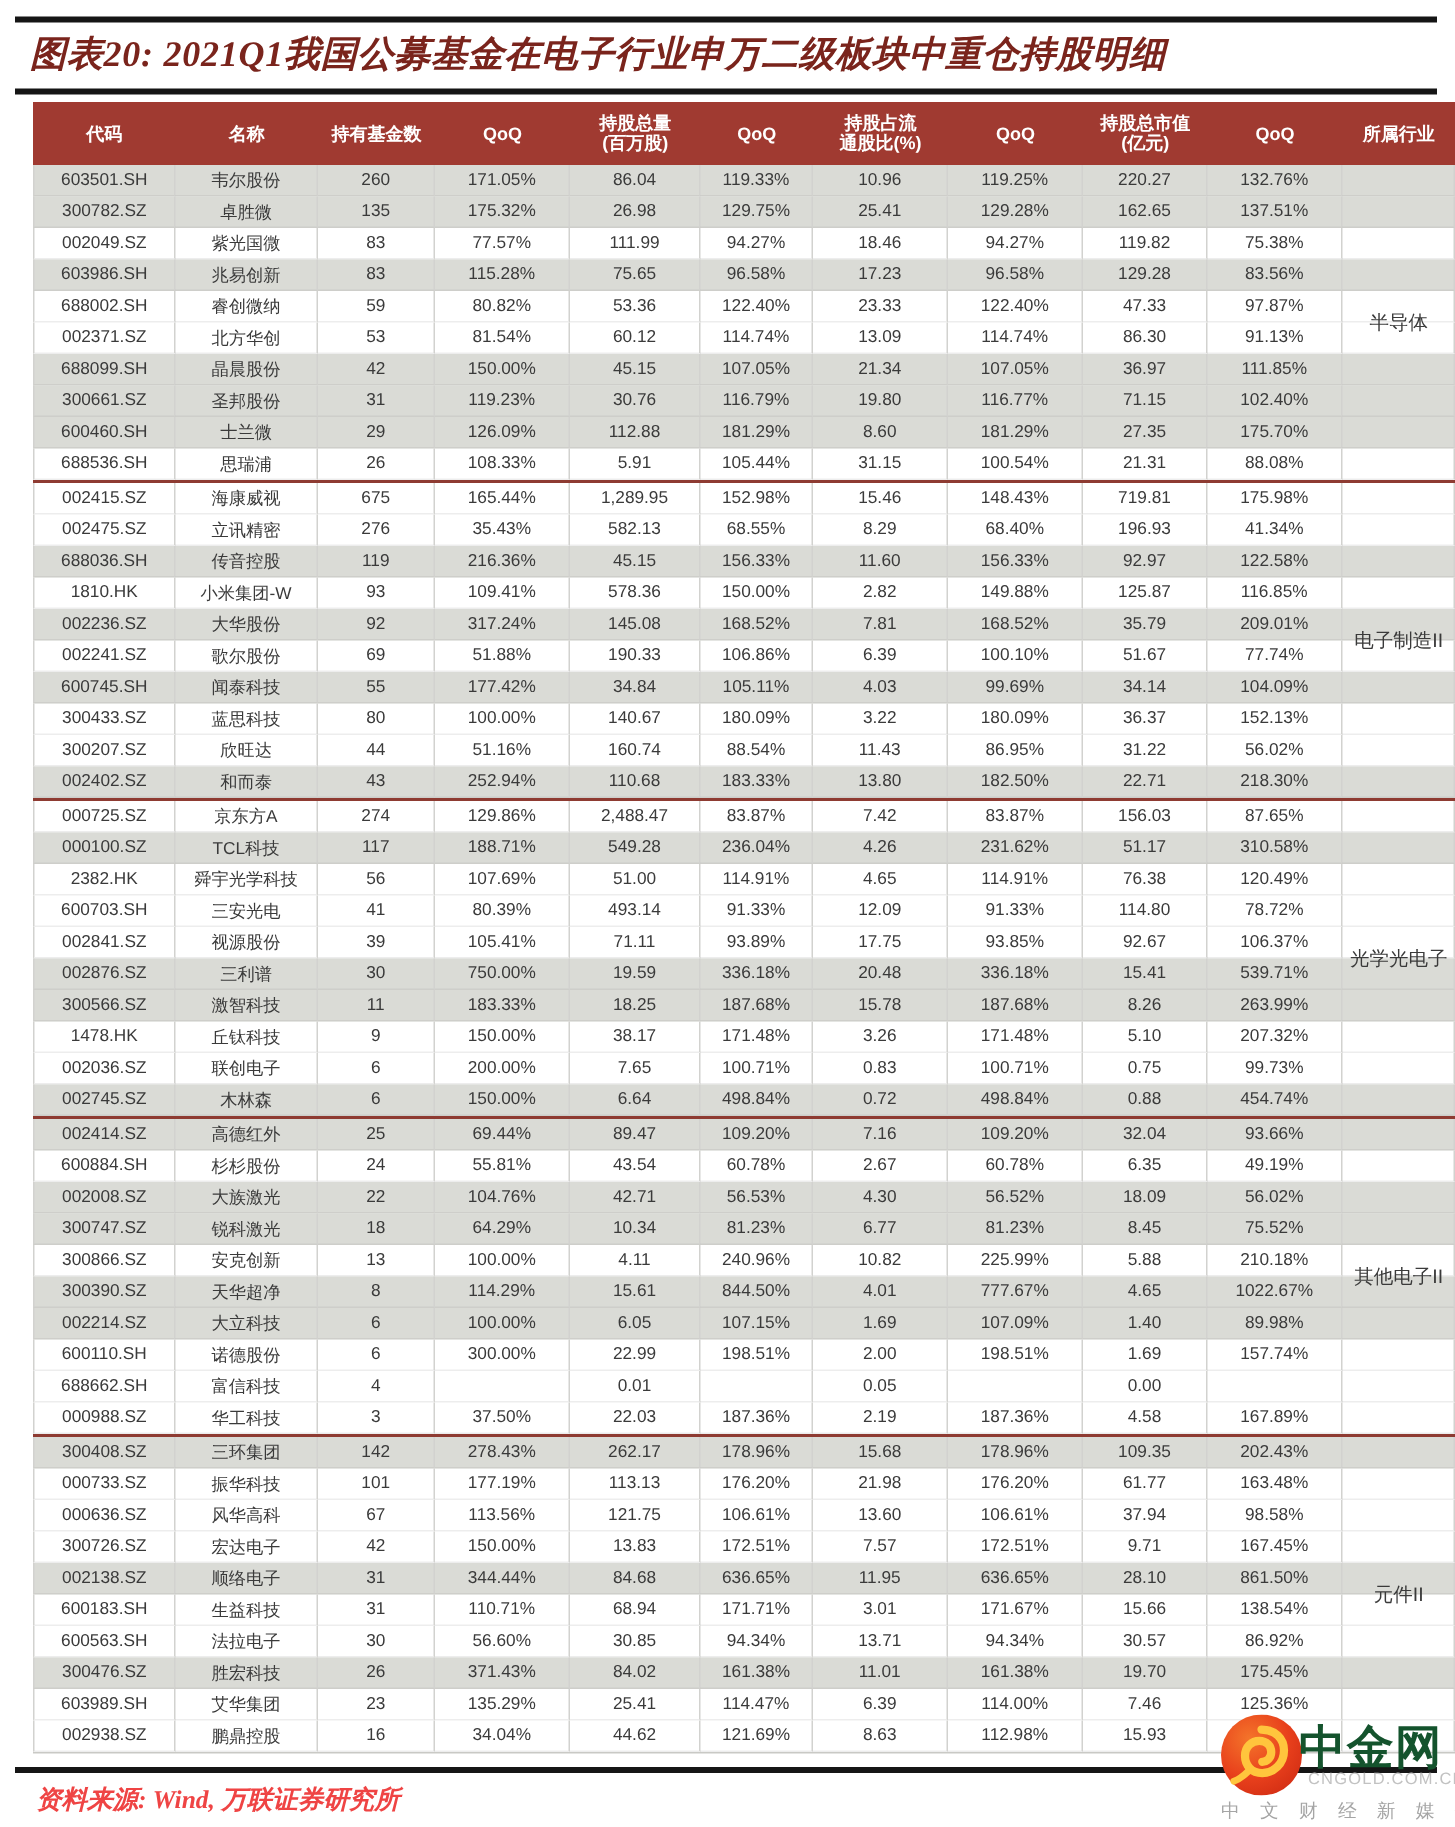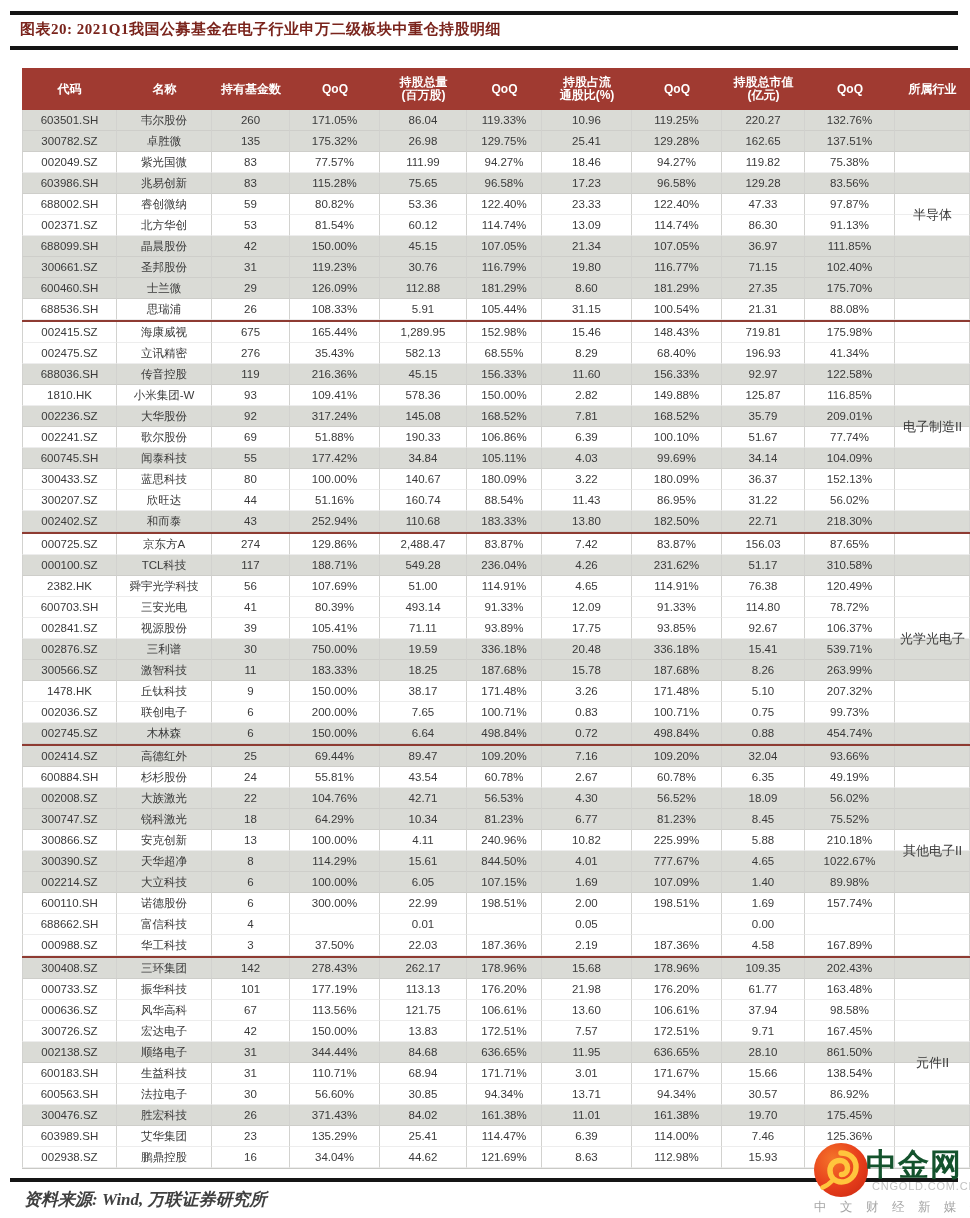--- a/index.html
+++ b/index.html
@@ -9,22 +9,22 @@
     --header-bg:#A03A31;--header-text:#ffffff;--title-text:#7A241C;
     --row-shade:#DADBD6;--grid-line:#D2D2CF;--group-divider:#8E3B32;
     --body-text:#3A3A3A;--bar:#151515;--logo-gold:#FFC53D;
   }
   .title-block{
     position:absolute;left:10px;top:11px;width:948px;box-sizing:border-box;
     border-top:4px solid var(--bar);border-bottom:4px solid var(--bar);
     padding:5px 0 7px 10px;
   }
   .figure-title{
-    font-family:"Liberation Serif",serif;font-weight:bold;font-size:15px;
-    color:var(--title-text);letter-spacing:0.5px;
+    font-family:"Liberation Serif",serif;font-weight:bold;font-size:24px;
+    color:var(--title-text);letter-spacing:0.5px;font-style:italic;
   }
   .table{position:absolute;left:10px;top:68px;width:948px;margin-left:12px;}
   .thead{display:flex;height:42px;background:var(--header-bg);}
   .hcell{
     display:flex;align-items:center;justify-content:center;box-sizing:border-box;
     color:var(--header-text);font-size:12px;font-weight:bold;
     white-space:pre-line;text-align:center;line-height:13px;
   }
   .group{position:relative;border-bottom:2px solid var(--group-divider);}
   .group:last-child{border-bottom:1px solid #C9C9C5;}
@@ -41,21 +41,21 @@
   .c0{width:95px}.c1{width:95px}.c2{width:78px}.c3{width:90px}.c4{width:87px}
   .c5{width:75px}.c6{width:90px}.c7{width:90px}.c8{width:83px}.c9{width:90px}.c10{width:75px}
   .industry-label{
     position:absolute;right:0;top:0;bottom:0;width:75px;pointer-events:none;
     display:flex;align-items:center;justify-content:center;
     font-size:13px;color:var(--body-text);
   }
   .footer-line{position:absolute;left:10px;top:1178px;width:948px;height:4px;background:var(--bar);z-index:1;}
   .source{
     position:absolute;left:24px;top:1188px;font-family:"Liberation Serif",serif;
-    font-style:italic;font-weight:bold;font-size:17px;color:#404040;
+    font-style:italic;font-weight:bold;font-size:17px;color:#ef4444;
   }
   .watermark{position:absolute;left:0;top:0;width:970px;height:1218px;pointer-events:none;z-index:5;}
   .wm-circle{position:absolute;left:814px;top:1143px;width:54px;height:54px;}
   .wm-name{
     position:absolute;left:866px;top:1144px;font-size:31px;font-weight:600;
     color:#14532d;letter-spacing:1px;
   }
   .wm-domain{
     position:absolute;left:872px;top:1180px;font-size:11px;color:#C2C2C2;
     letter-spacing:0.8px;white-space:nowrap;

